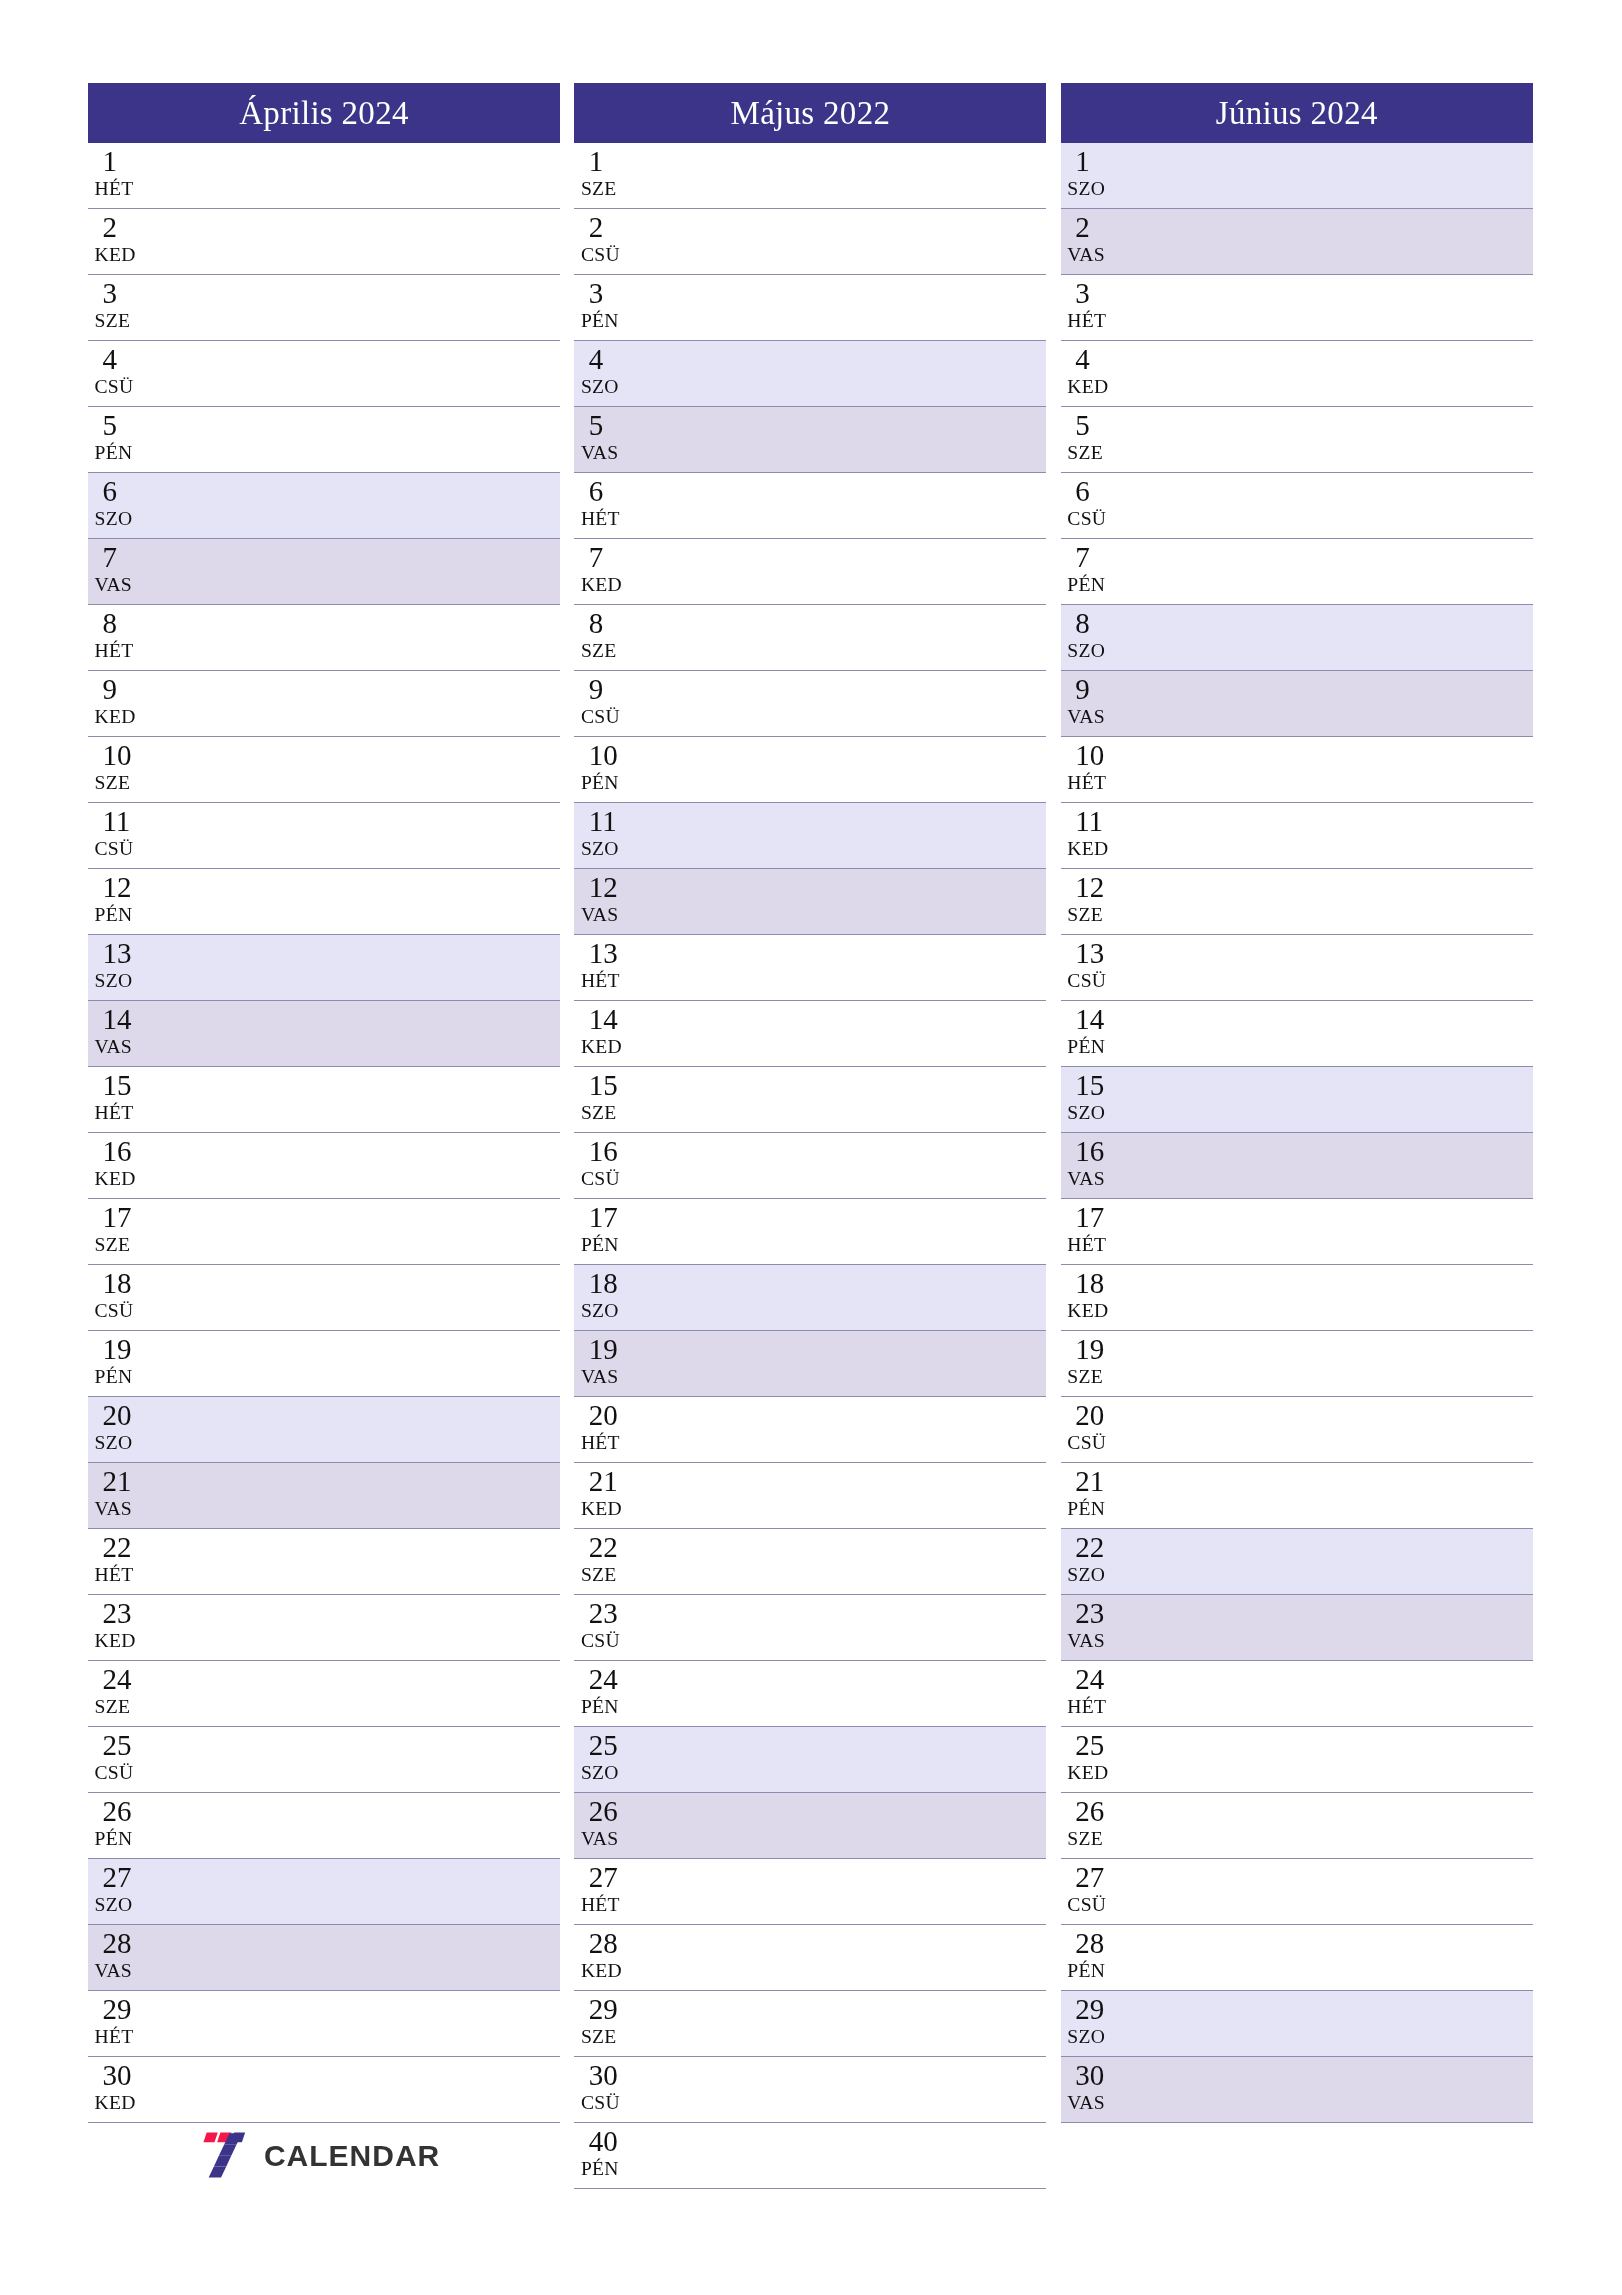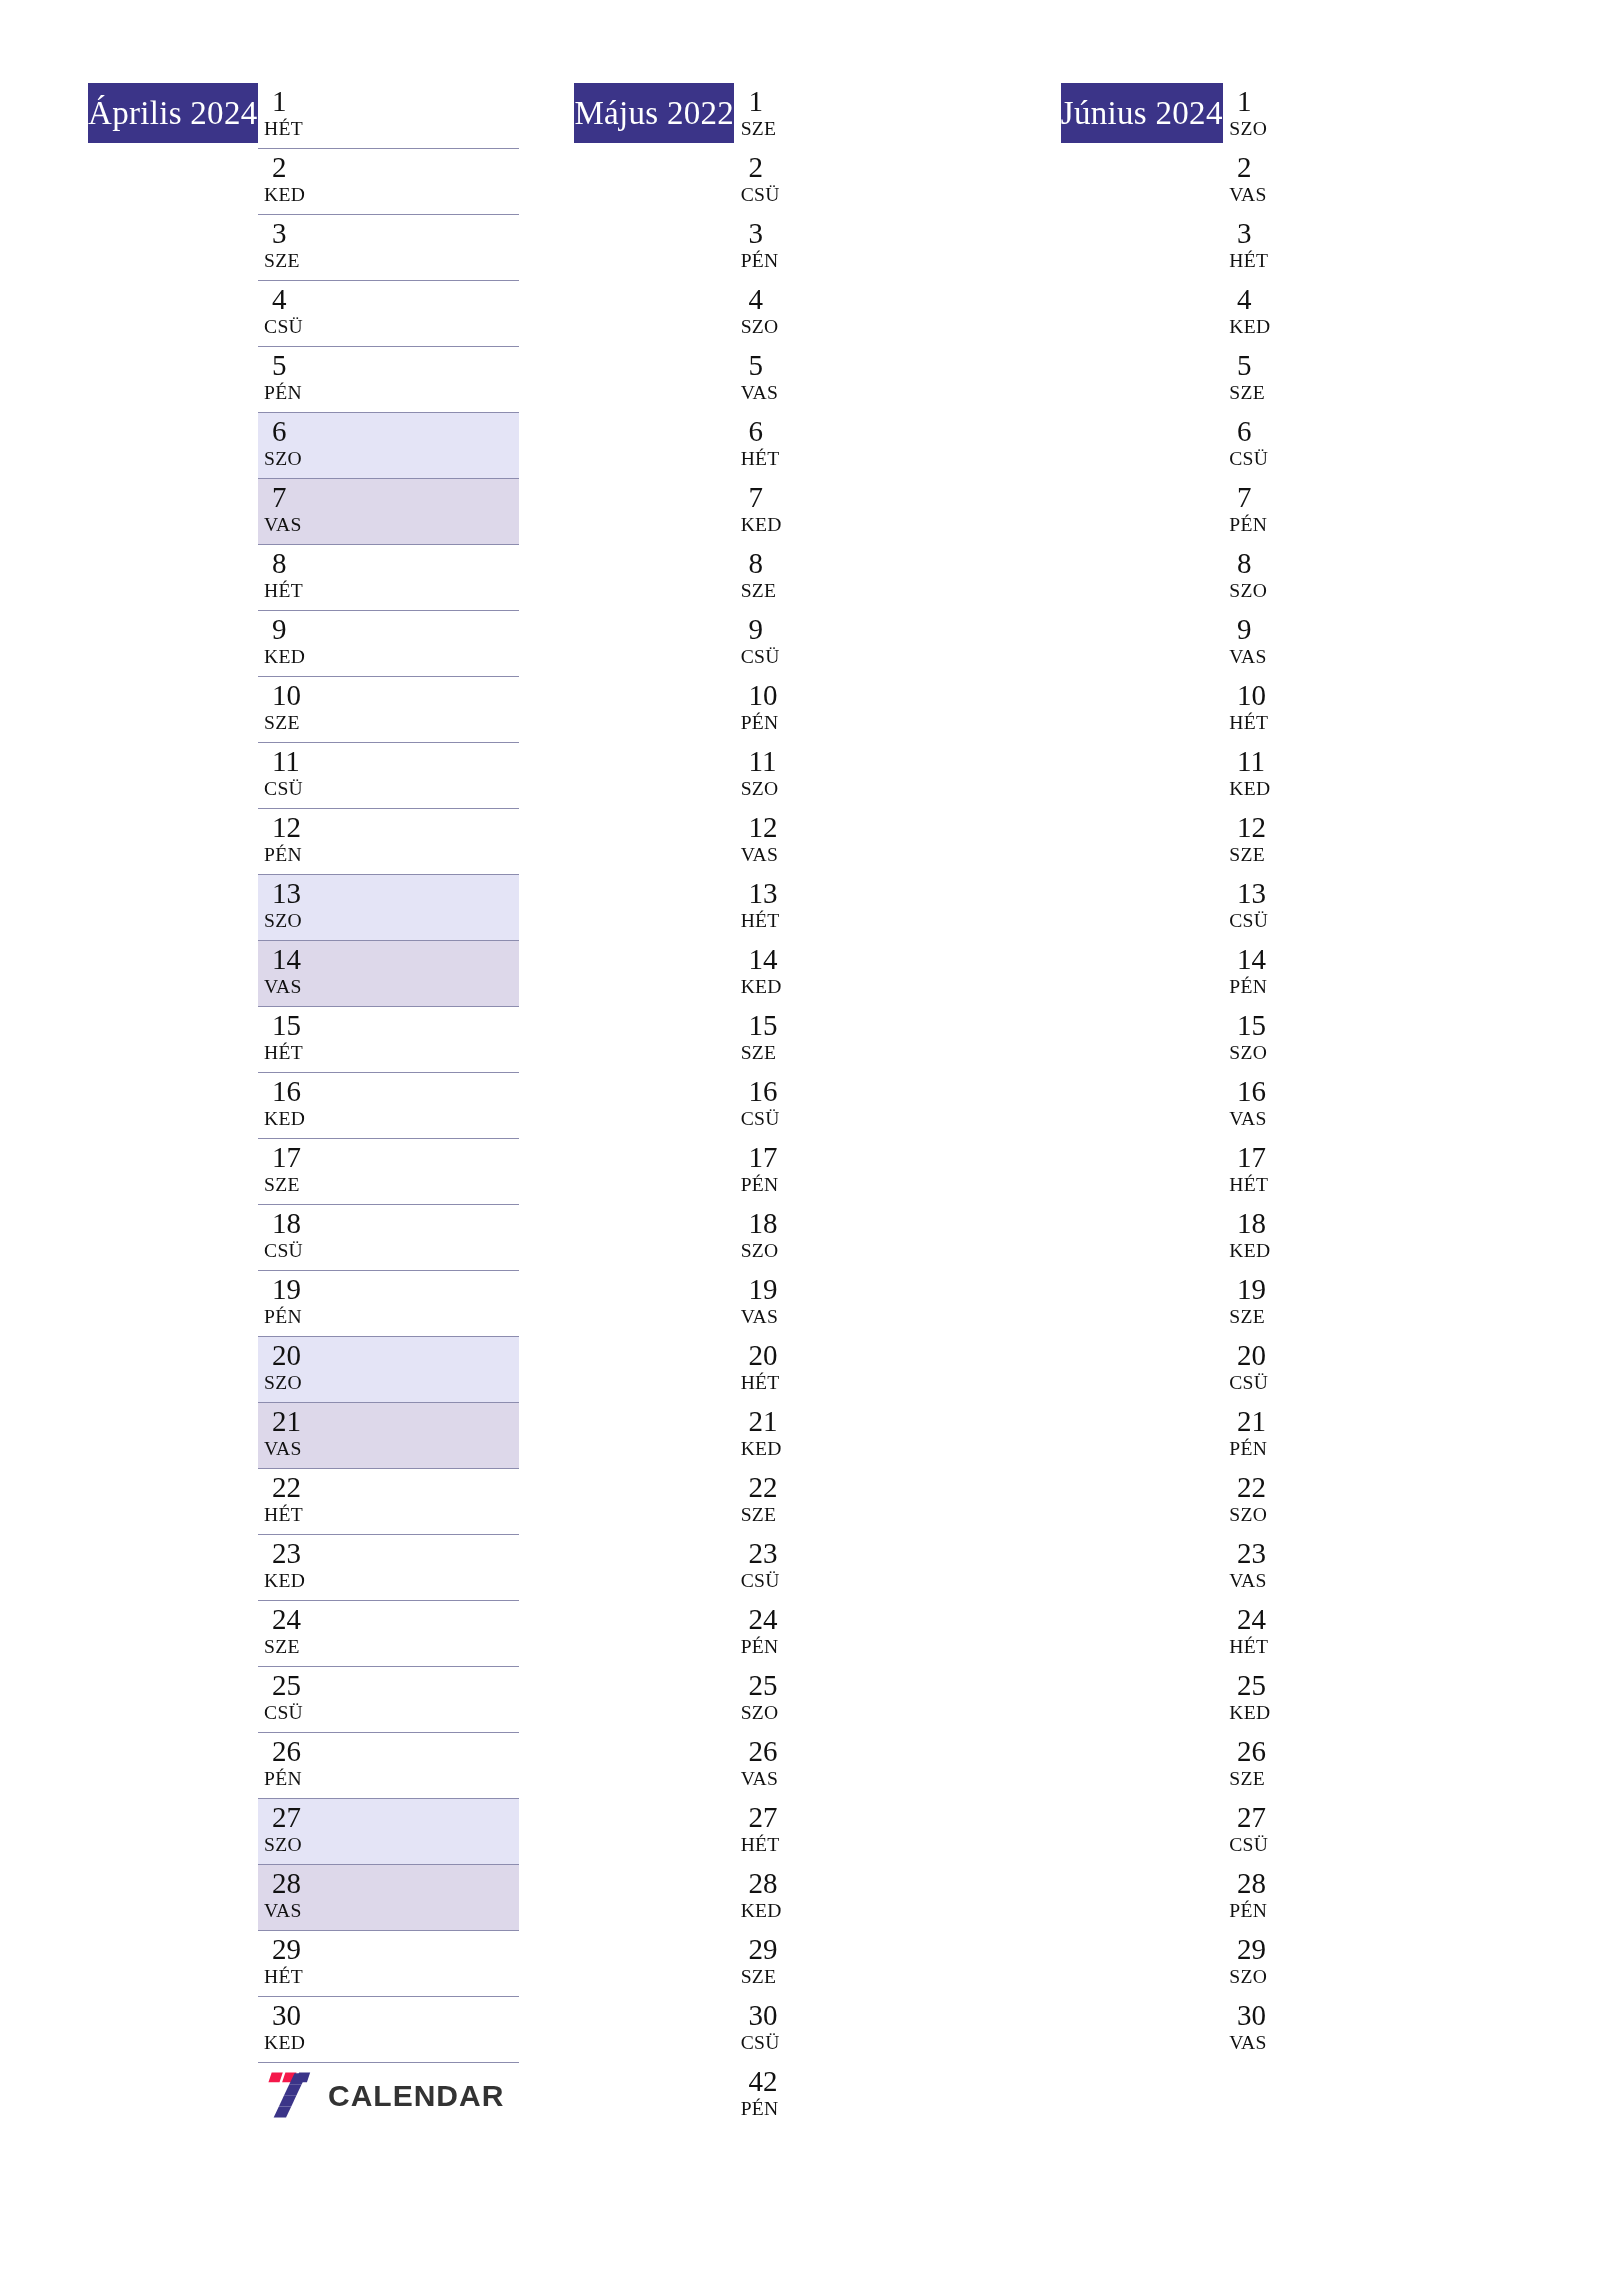--- a/index.html
+++ b/index.html
@@ -27,21 +27,21 @@
     flex-direction: row;
     align-items: flex-start;
     gap: 14.4px;
   }
 
   
   .month-col {
     width: 472px;
     flex: 0 0 472px;
     display: flex;
-    flex-direction: row;
+    flex-direction: column;
   }
 
   .month-header {
     height: 60px;
     background: #3b3488;
     color: #ffffff;
     display: flex;
     align-items: center;
     justify-content: center;
     font-size: 33px;
@@ -377,21 +377,21 @@
         </div>
         <div class="day-row">
           <span class="day-num">29</span>
           <span class="day-dow">SZE</span>
         </div>
         <div class="day-row">
           <span class="day-num">30</span>
           <span class="day-dow">CSÜ</span>
         </div>
         <div class="day-row">
-          <span class="day-num">42</span>
+          <span class="day-num">40</span>
           <span class="day-dow">PÉN</span>
         </div>
       </div>
     </div>
     <div class="month-col">
       <div class="month-header">Június 2024</div>
       <div class="days">
         <div class="day-row sat">
           <span class="day-num">1</span>
           <span class="day-dow">SZO</span>

